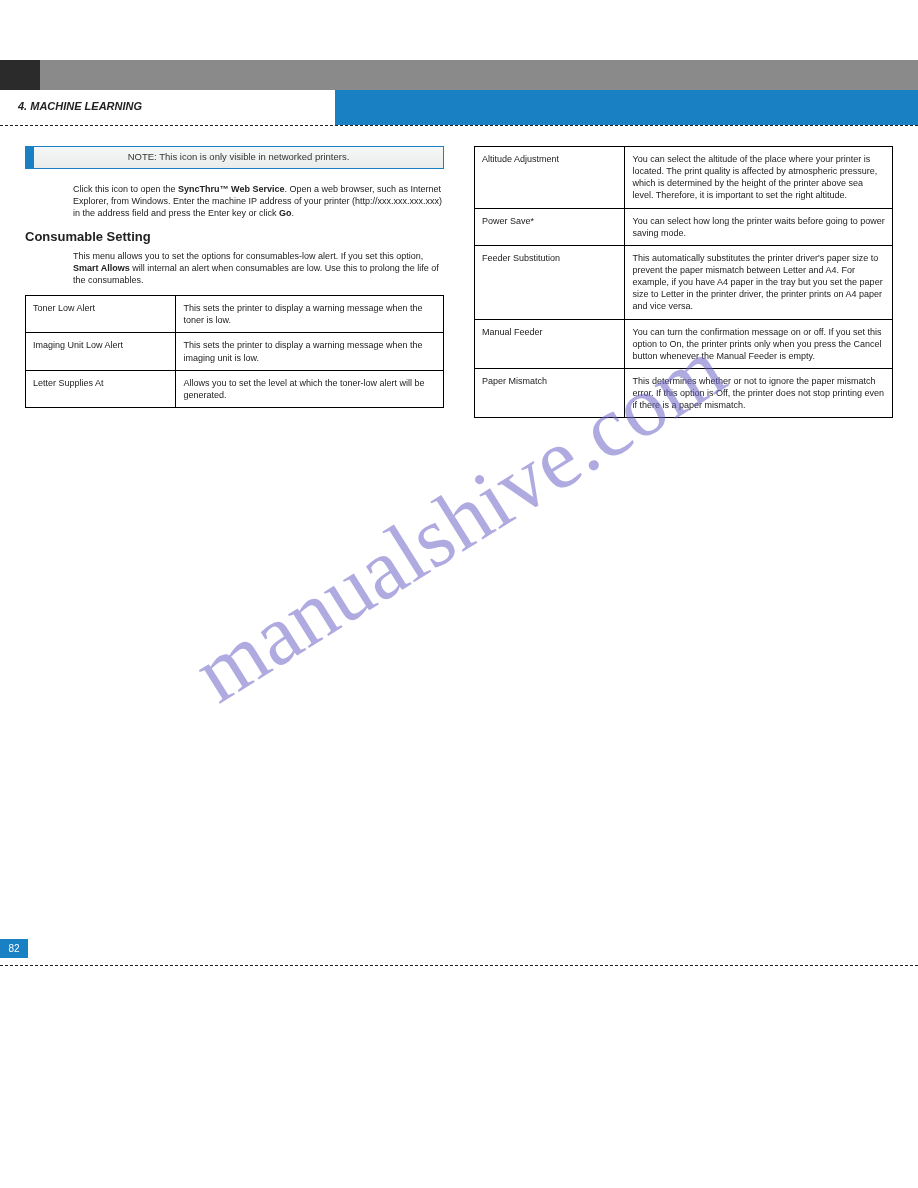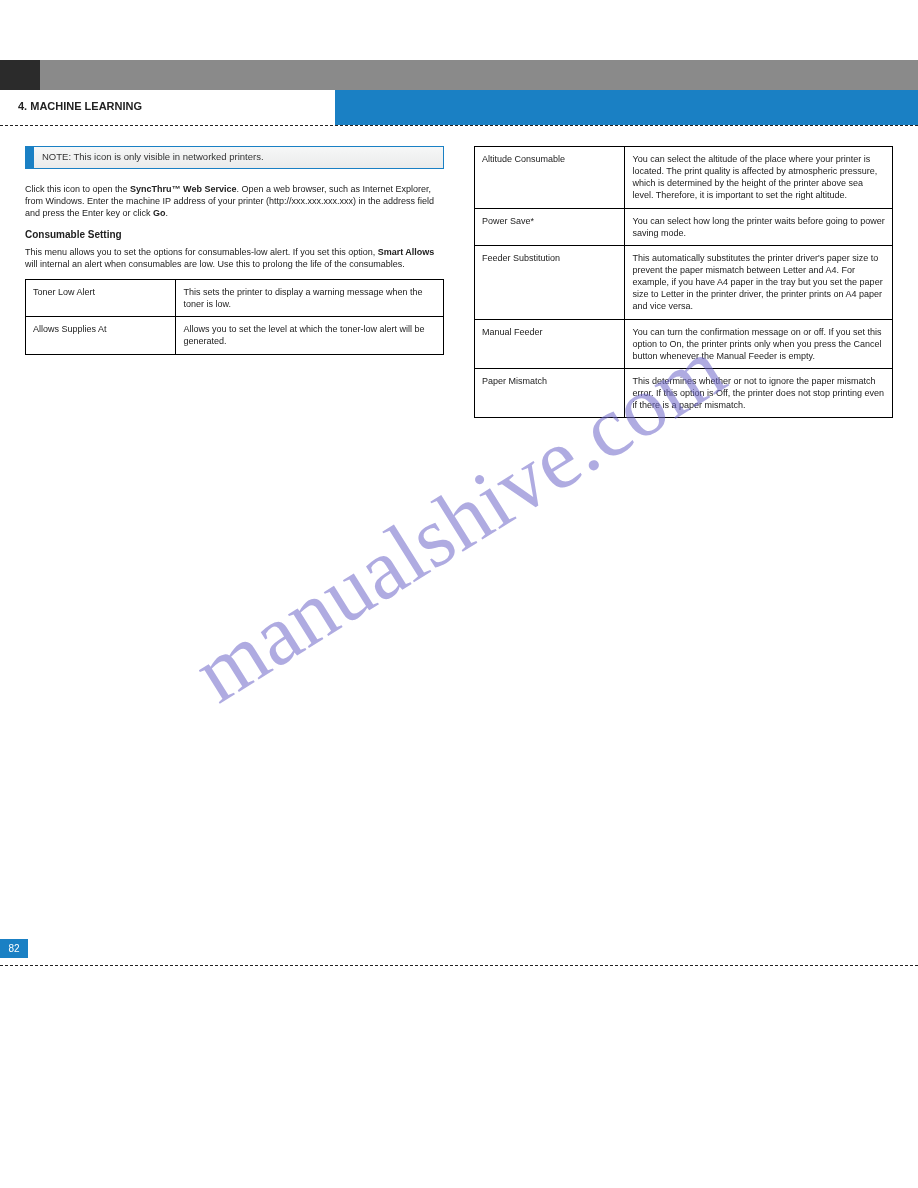--- a/index.html
+++ b/index.html
@@ -32,50 +32,52 @@
     display: flex;
     position: relative;
   }
   .bluebar .label {
     width: 335px;
     background: #fff;
     font-size: 11px;
     font-weight: bold;
     padding: 10px 0 0 18px;
     color: #222;
+    font-style: italic;
   }
   .bluebar .blue { flex: 1; background: #1a80c4; }
   .dashed {
     border-top: 1.5px dashed #222;
     width: 100%;
   }
   
   .cols {
     display: flex;
     padding: 20px 25px 0 25px;
     gap: 30px;
   }
   .col { flex: 1; font-size: 9px; line-height: 1.35; color: #222; }
   
   .notebox {
     display: flex;
     margin: 0 0 14px 0;
+    text-align: center;
   }
   .notebox .bar { width: 8px; background: #1a80c4; }
   .notebox .inner {
     flex: 1;
     border: 1px solid #1a80c4;
     background: linear-gradient(#f6f7f7,#eaebeb);
     padding: 4px 8px;
     font-size: 9.5px;
     color: #333;
   }
-  .para { margin-bottom: 9px; }
+  .para { margin-bottom: 9px; margin-left: 48px; }
   .col b, .col .strong { font-weight: bold; }
-  .small-head { font-size: 10px; font-weight: bold; margin: 2px 0 4px; }
+  .small-head { font-size: 13px; font-weight: bold; margin: 2px 0 4px; }
   
   table.spec {
     border-collapse: collapse;
     width: 100%;
     font-size: 9px;
   }
   table.spec td {
     border: 1px solid #000;
     padding: 6px 7px;
     vertical-align: top;
@@ -153,32 +155,36 @@
         <span>This menu allows you to set the options for consumables-low alert. If you set this option, </span><b>Smart Allows</b><span> will internal an alert when consumables are low. Use this to prolong the life of the consumables.</span>
       </div>
 
       <table class="spec">
         <tbody>
             <tr>
           <td class="k">Toner Low Alert</td>
           <td>This sets the printer to display a warning message when the toner is low.</td>
         </tr>
         <tr>
-          <td class="k">Allows Supplies At</td>
+          <td class="k">Imaging Unit Low Alert</td>
+          <td>This sets the printer to display a warning message when the imaging unit is low.</td>
+        </tr>
+        <tr>
+          <td class="k">Letter Supplies At</td>
           <td>Allows you to set the level at which the toner-low alert will be generated.</td>
         </tr>
       </tbody>
         </table>
     </div>
 
     <div class="col">
       <table class="spec r">
         <tbody>
             <tr>
-          <td class="k">Altitude Consumable</td>
+          <td class="k">Altitude Adjustment</td>
           <td>You can select the altitude of the place where your printer is located. The print quality is affected by atmospheric pressure, which is determined by the height of the printer above sea level. Therefore, it is important to set the right altitude.</td>
         </tr>
         <tr>
           <td class="k">Power Save*</td>
           <td>You can select how long the printer waits before going to power saving mode.</td>
         </tr>
         <tr>
           <td class="k">Feeder Substitution</td>
           <td>This automatically substitutes the printer driver's paper size to prevent the paper mismatch between Letter and A4. For example, if you have A4 paper in the tray but you set the paper size to Letter in the printer driver, the printer prints on A4 paper and vice versa.</td>
         </tr>

